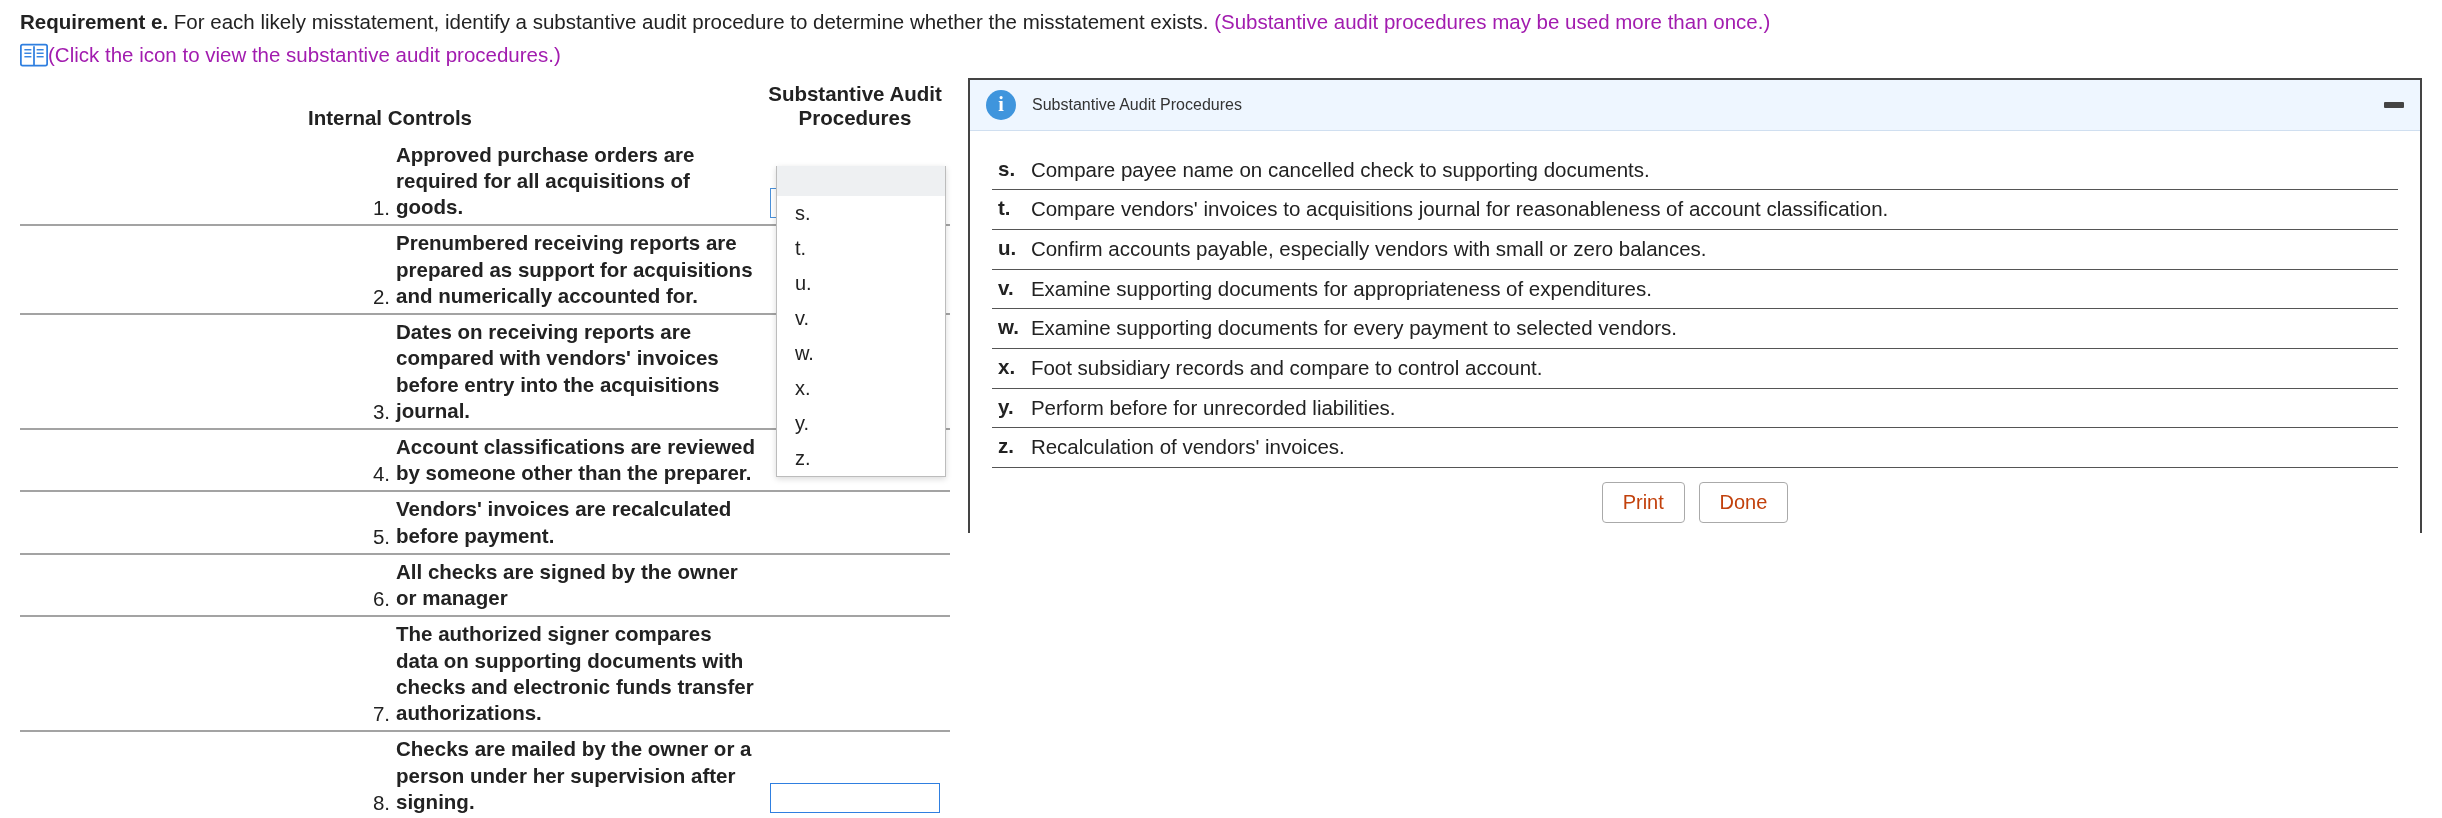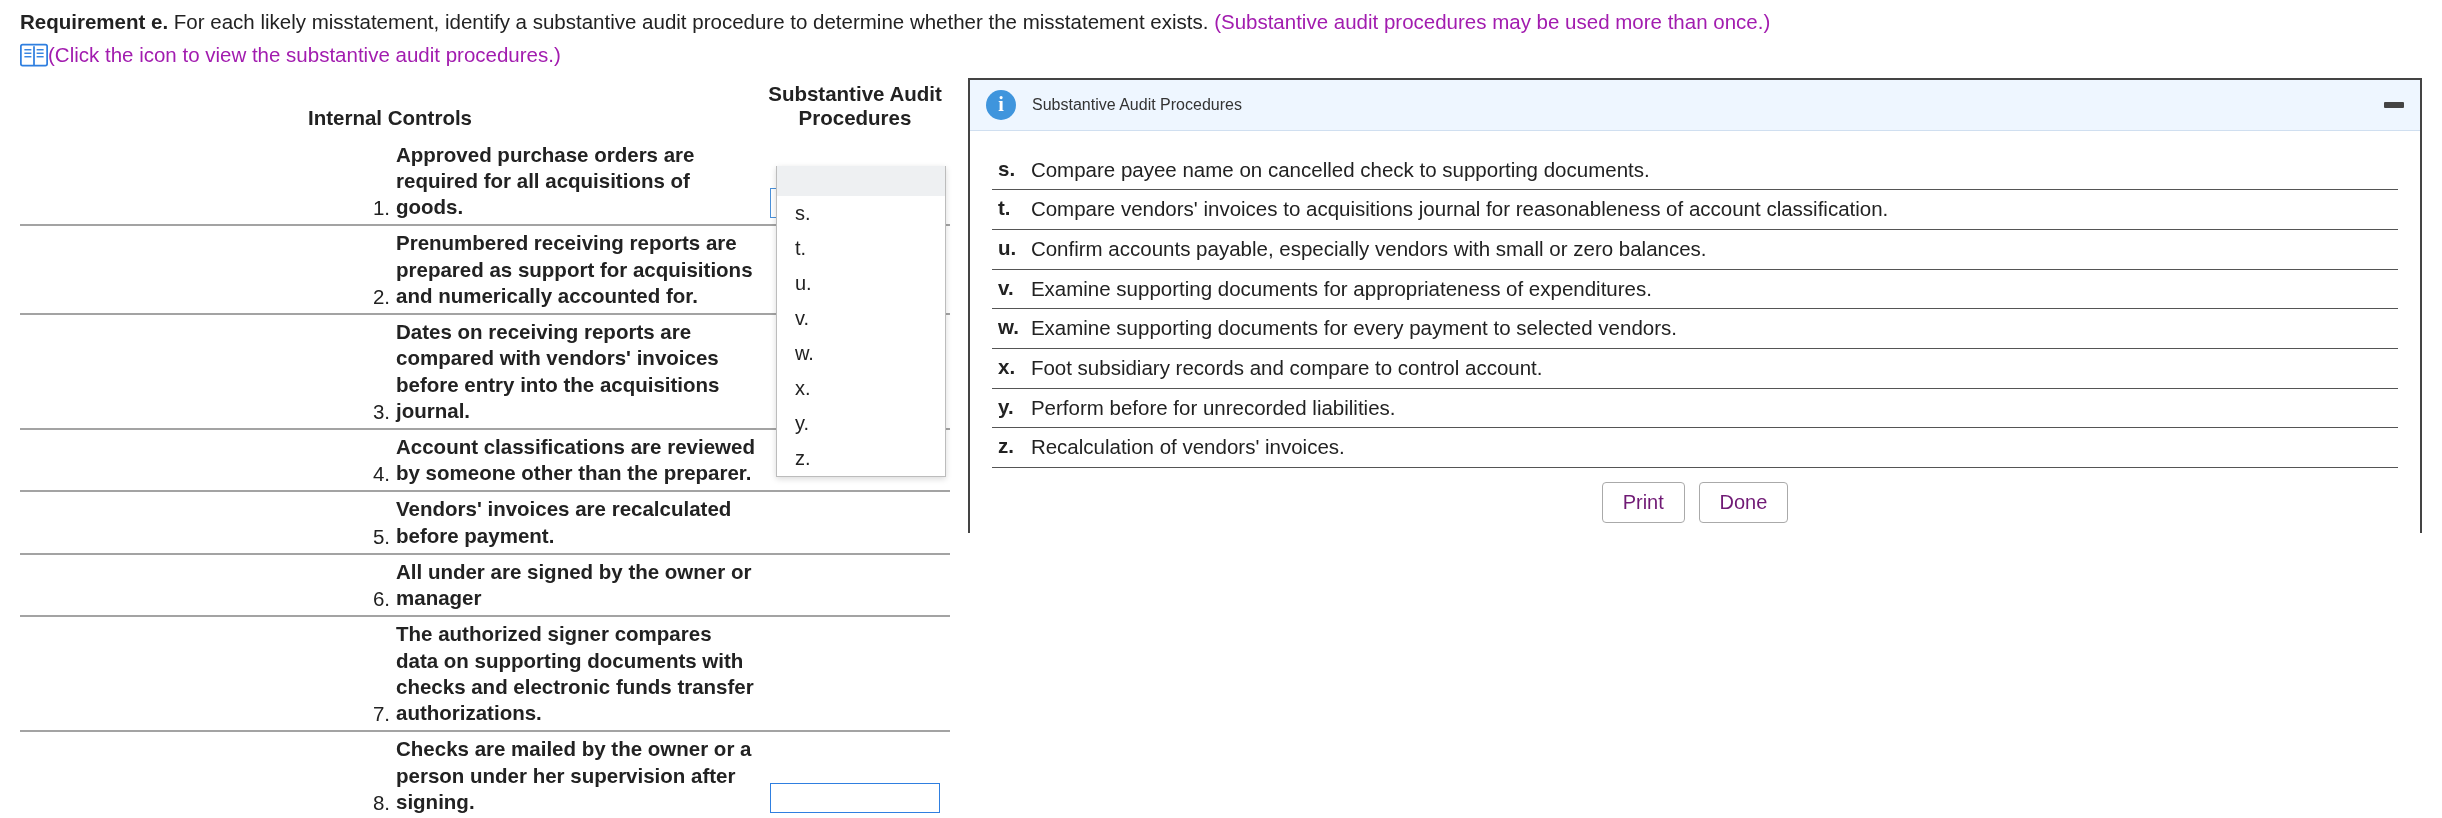--- a/index.html
+++ b/index.html
@@ -99,21 +99,21 @@
   .panel-body { padding: 20px 22px 6px 22px; }
   .proc-tbl { border-collapse: collapse; width: 100%; }
   .proc-tbl td { border-bottom: 1px solid #555; padding: 6px 6px; vertical-align: top; }
   .proc-tbl td.lbl { width: 30px; font-weight: bold; text-align: left; }
   .proc-tbl td.desc { line-height: 1.3; margin-left: 16px; }
 
   .panel-foot { padding: 14px 0 4px 0; text-align: center; }
   .btn {
     display: inline-block;
     border: 1px solid #aaa; border-radius: 4px;
-    background: #fff; padding: 8px 20px; font-size: 20px; color: #701a75;
+    background: #fff; padding: 8px 20px; font-size: 20px; color: #c2410c;
     margin: 0 4px;
   }
 </style>
 </head>
 <body>
 
 <div class="req-line">
   <span class="req-label">Requirement e.</span>
   <span class="req-text">For each likely misstatement, identify a substantive audit procedure to determine whether the misstatement exists.</span>
   <span class="green">(Substantive audit procedures may be used more than once.)</span>
@@ -166,21 +166,21 @@
           <td class="ctrl">Account classifications are reviewed by someone other than the preparer.</td>
           <td class="proc"></td>
         </tr>
         <tr>
           <td class="num">5.</td>
           <td class="ctrl">Vendors' invoices are recalculated before payment.</td>
           <td class="proc"></td>
         </tr>
         <tr>
           <td class="num">6.</td>
-          <td class="ctrl">All under are signed by the owner or manager</td>
+          <td class="ctrl">All checks are signed by the owner or manager</td>
           <td class="proc"></td>
         </tr>
         <tr>
           <td class="num">7.</td>
           <td class="ctrl">The authorized signer compares data on supporting documents with checks and electronic funds transfer authorizations.</td>
           <td class="proc"></td>
         </tr>
         <tr>
           <td class="num">8.</td>
           <td class="ctrl">Checks are mailed by the owner or a person under her supervision after signing.</td>

